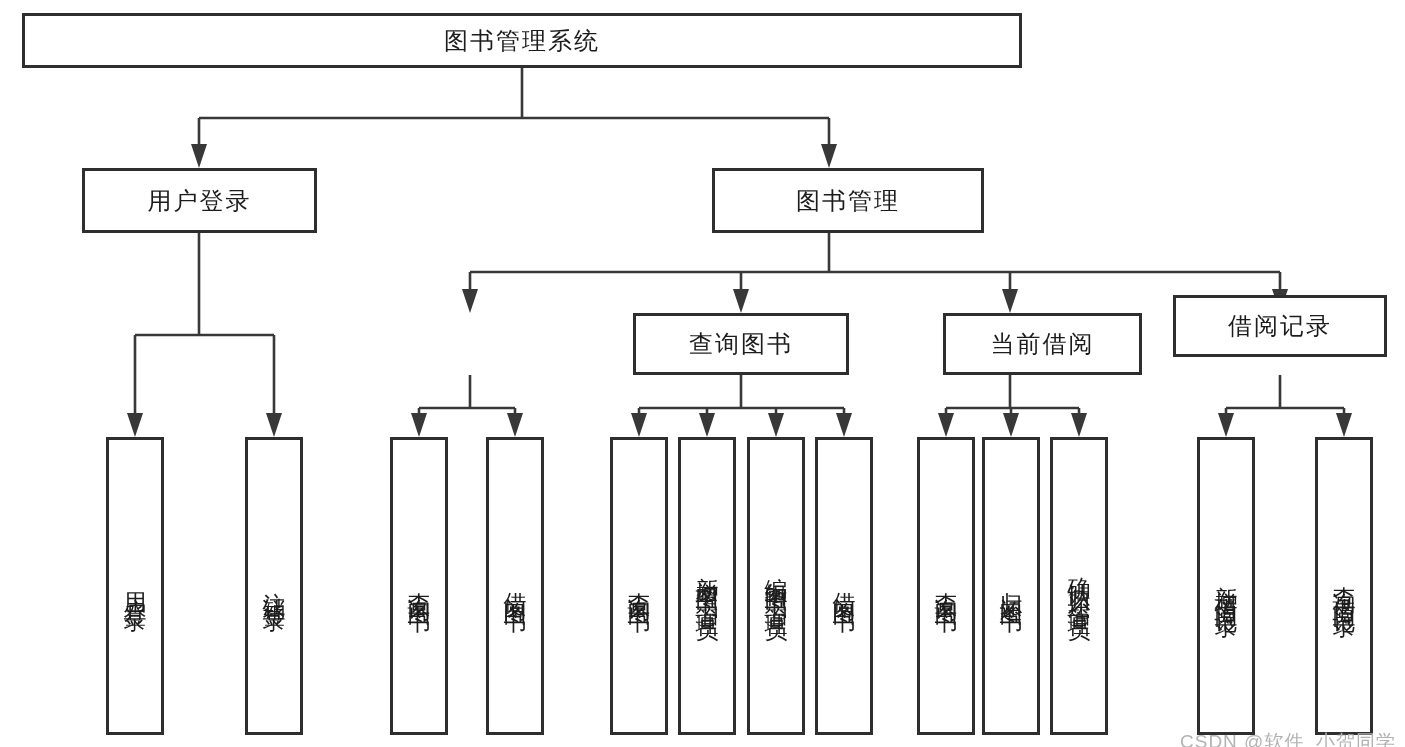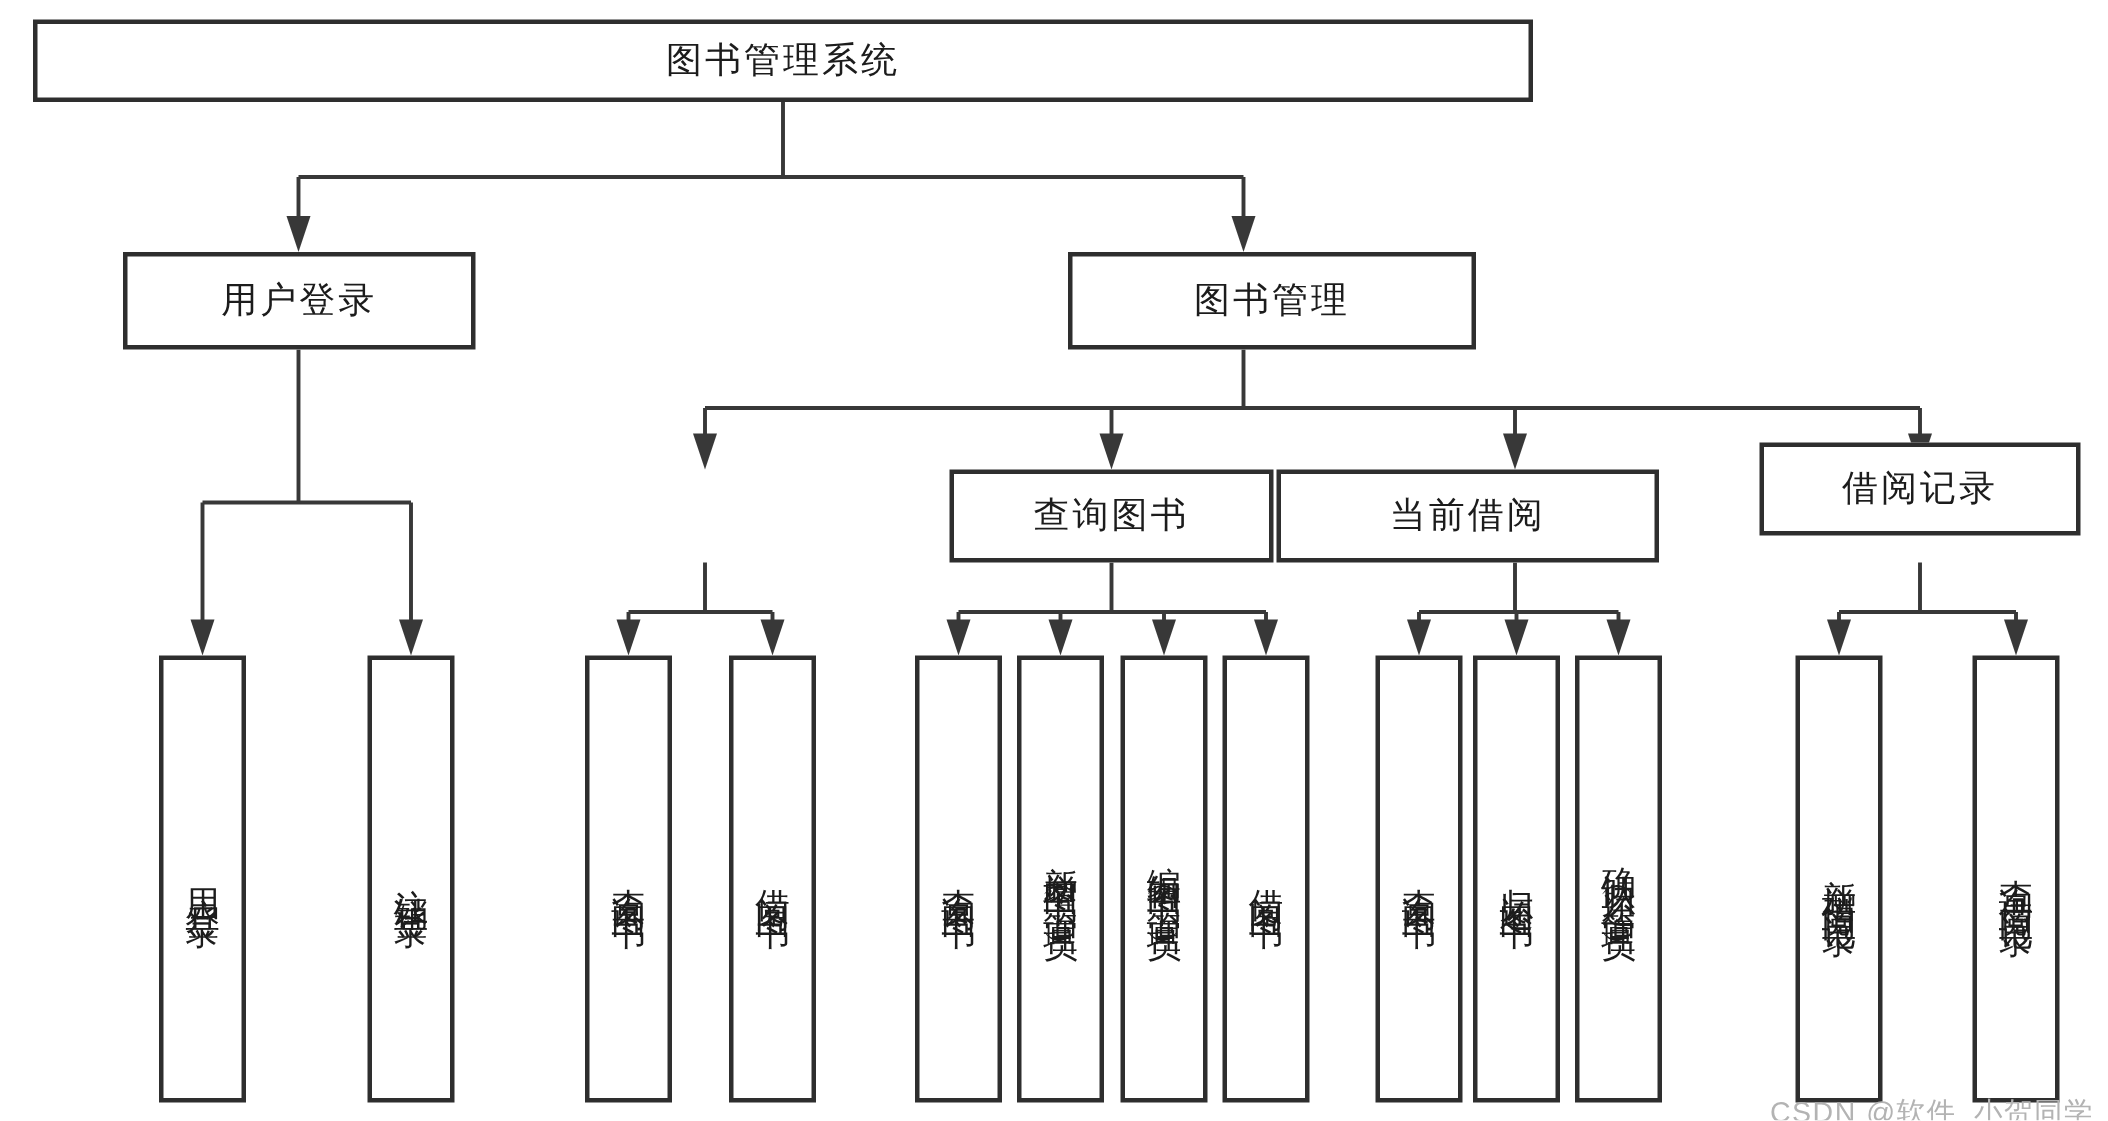--- a/index.html
+++ b/index.html
@@ -98,21 +98,21 @@
     <polygon points="1218,413 1234,413 1226,437"></polygon>
     <polygon points="1336,413 1352,413 1344,437"></polygon>
   </svg>
 
   <div class="node" style="left:22px;top:13px;width:1000px;height:55px">图书管理系统</div>
 
   <div class="node" style="left:82px;top:168px;width:235px;height:65px">用户登录</div>
   <div class="node" style="left:712px;top:168px;width:272px;height:65px">图书管理</div>
 
   <div class="node" style="left:633px;top:313px;width:216px;height:62px">查询图书</div>
-  <div class="node" style="left:851px;top:313px;width:255px;height:62px">当前借阅</div>
+  <div class="node" style="left:943px;top:313px;width:199px;height:62px">当前借阅</div>
   <div class="node" style="left:1173px;top:295px;width:214px;height:62px">借阅记录</div>
 
   <div class="node v" style="left:106px;top:437px;width:58px;height:298px">用户登录</div>
   <div class="node v" style="left:245px;top:437px;width:58px;height:298px">注销登录</div>
 
   <div class="node v" style="left:390px;top:437px;width:58px;height:298px">查询图书</div>
   <div class="node v" style="left:486px;top:437px;width:58px;height:298px">借阅图书</div>
 
   <div class="node v" style="left:610px;top:437px;width:58px;height:298px">查询图书</div>
   <div class="node v" style="left:678px;top:437px;width:58px;height:298px">新增图书（管理员）</div>

